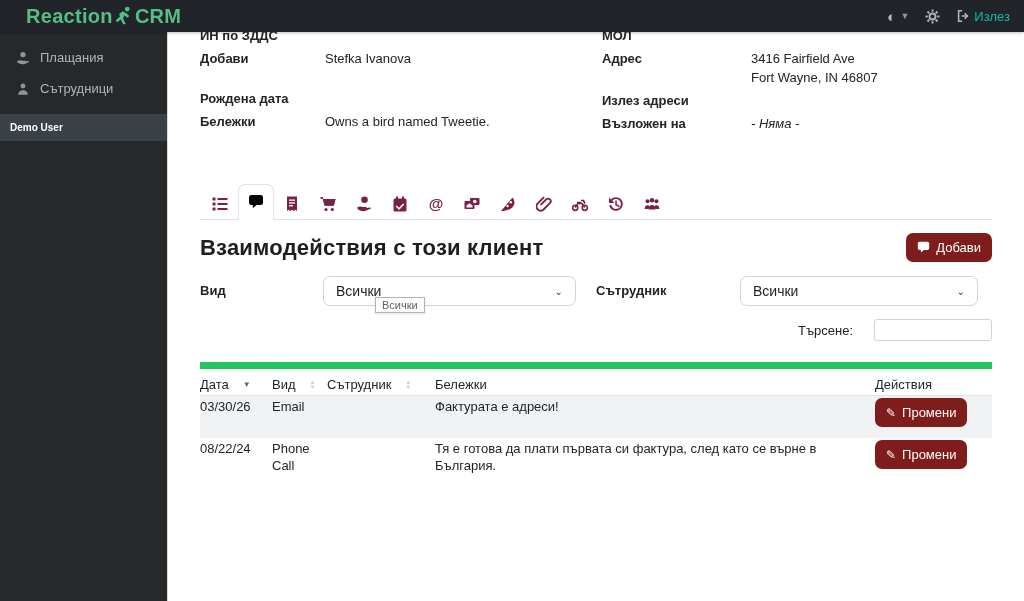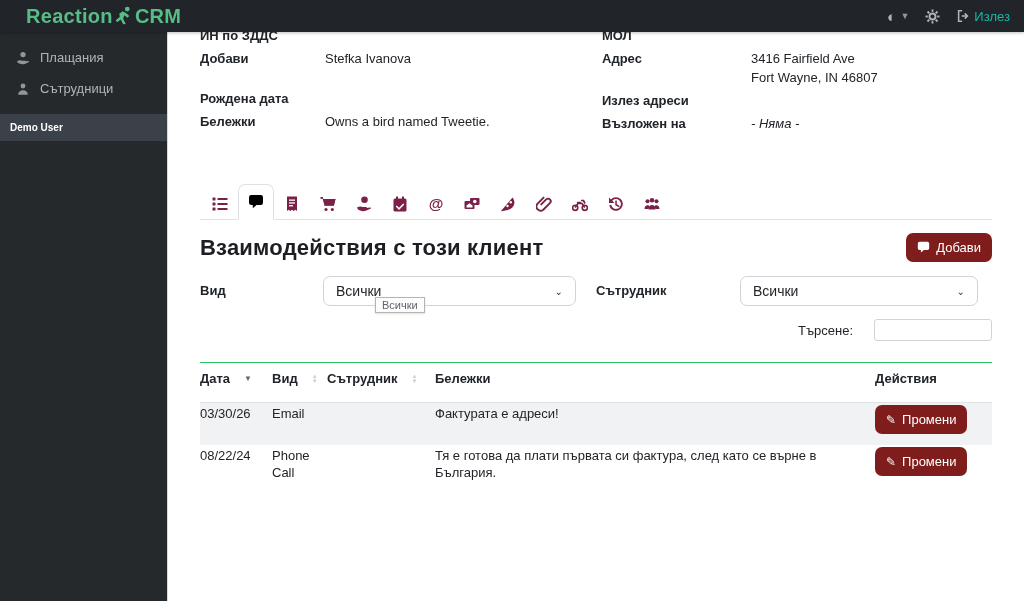--- a/index.html
+++ b/index.html
@@ -82,22 +82,22 @@
     border:1px solid #b4b4b4; color:#5f6368; font-size:11px; padding:1px 6px;
     box-shadow:0 1px 2px rgba(0,0,0,.12); z-index:5; white-space:nowrap; }
 
   .search-row { display:flex; justify-content:flex-end; align-items:center; gap:21px;
     margin-top:13px; font-size:13px; color:#212529; }
   .search-input { width:118px; height:22px; border:1px solid #ced4da; border-radius:3px;
     padding:0 5px; font-size:13px; font-family:inherit; }
 
   
   table { width:100%; border-collapse:collapse; margin-top:21px; table-layout:fixed; }
-  th { text-align:left; font-size:13px; font-weight:700; color:#212529;
-    padding:8px 8px 16px 0; border-top:1px solid #22c55e; border-bottom:1px solid #dfe3e6; }
+  th { text-align:left; font-size:13px; font-weight:400; color:#212529;
+    padding:8px 8px 3px 0; border-top:7px solid #22c55e; border-bottom:1px solid #dfe3e6; }
   .th-inner { display:flex; align-items:center; gap:14px; }
   .sort-desc { color:#5f6a72; font-size:8px; }
   .sort-both { display:flex; flex-direction:column; color:#ccd0d4; font-size:6px; line-height:5px; }
   td { font-size:13px; color:#212529; padding:2px 8px 11px 0; vertical-align:top; line-height:17px; }
   tr.stripe td { background:#f1f2f4; }
   .col-date { width:72px; } .col-type { width:55px; } .col-emp { width:108px; }
   .col-notes { width:440px; } .col-act { width:auto; }
 </style>
 </head>
 <body>

